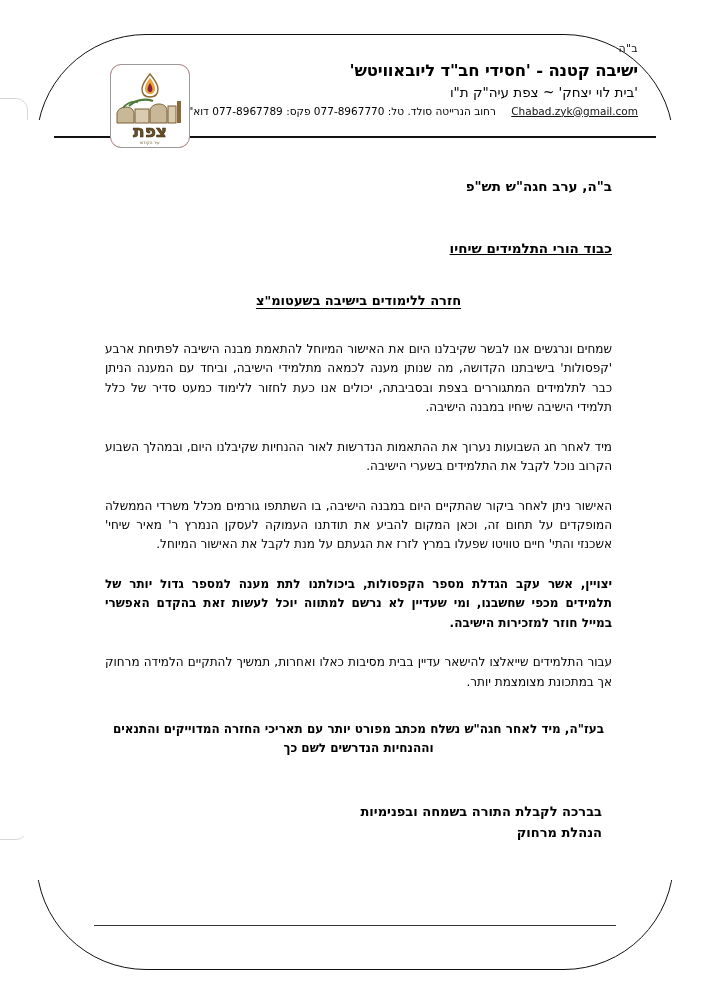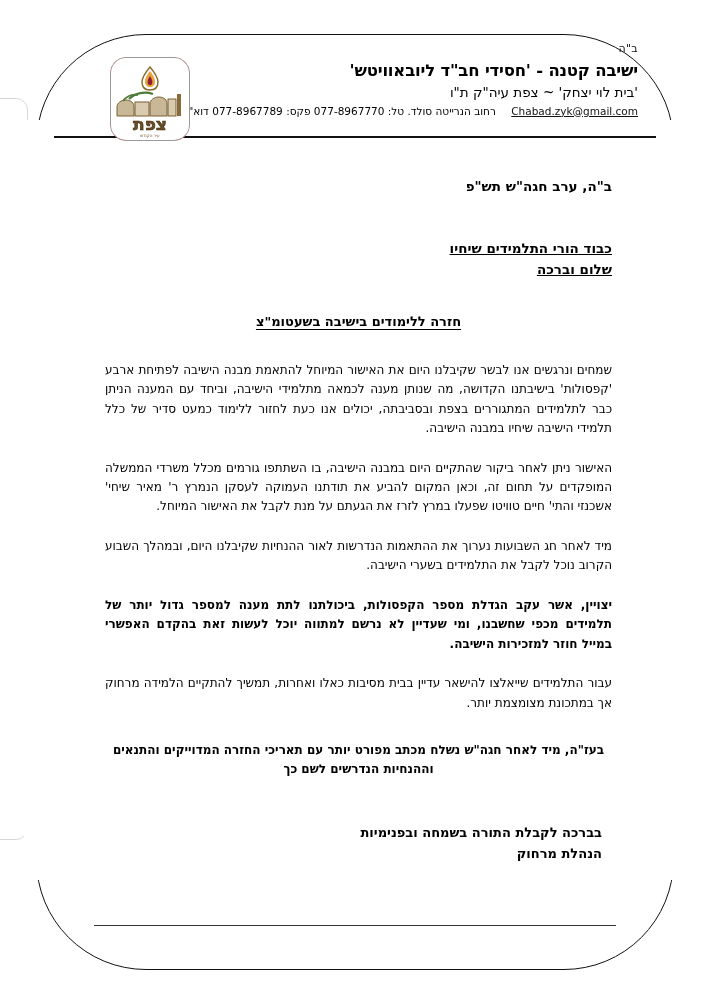--- a/index.html
+++ b/index.html
@@ -65,25 +65,25 @@
     right: 72px;
     top: 42px;
     font-size: 11px;
     color: #111;
     letter-spacing: .3px;
   }
 
   .logo {
     position: absolute;
     left: 110px;
-    top: 57px;
+    top: 64px;
     width: 78px;
     height: 82px;
     border: 1.4px solid #9a9a9a;
-    border-radius: 16px;
+    border-radius: 11px;
     background: #ef4444;
     overflow: hidden;
     z-index: 6;
   }
   .logo svg { display:block; width:100%; height:100%; }
 
   .masthead {
     position: absolute;
     right: 72px;
     top: 60px;
@@ -264,28 +264,27 @@
   <div class="header-rule"></div>
 
   <div class="body-area">
 
     <div class="dateline-wrap">
       <div class="dateline">ב"ה, ערב חגה"ש תש"פ</div>
     </div>
 
     <div class="salutation">
       <div>כבוד הורי התלמידים שיחיו</div>
-      <div>שלום וברכה</div>
     </div>
 
     <div class="subject">חזרה ללימודים בישיבה בשעטומ"צ</div>
 
     <p class="para">שמחים ונרגשים אנו לבשר שקיבלנו היום את האישור המיוחל להתאמת מבנה הישיבה לפתיחת ארבע 'קפסולות' בישיבתנו הקדושה, מה שנותן מענה לכמאה מתלמידי הישיבה, וביחד עם המענה הניתן כבר לתלמידים המתגוררים בצפת ובסביבתה, יכולים אנו כעת לחזור ללימוד כמעט סדיר של כלל תלמידי הישיבה שיחיו במבנה הישיבה.</p>
+    <p class="para">מיד לאחר חג השבועות נערוך את ההתאמות הנדרשות לאור ההנחיות שקיבלנו היום, ובמהלך השבוע הקרוב נוכל לקבל את התלמידים בשערי הישיבה.</p>
     <p class="para">האישור ניתן לאחר ביקור שהתקיים היום במבנה הישיבה, בו השתתפו גורמים מכלל משרדי הממשלה המופקדים על תחום זה, וכאן המקום להביע את תודתנו העמוקה לעסקן הנמרץ ר' מאיר שיחי' אשכנזי והתי' חיים טוויטו שפעלו במרץ לזרז את הגעתם על מנת לקבל את האישור המיוחל.</p>
-    <p class="para">מיד לאחר חג השבועות נערוך את ההתאמות הנדרשות לאור ההנחיות שקיבלנו היום, ובמהלך השבוע הקרוב נוכל לקבל את התלמידים בשערי הישיבה.</p>
     <p class="para bold">יצויין, אשר עקב הגדלת מספר הקפסולות, ביכולתנו לתת מענה למספר גדול יותר של תלמידים מכפי שחשבנו, ומי שעדיין לא נרשם למתווה יוכל לעשות זאת בהקדם האפשרי במייל חוזר למזכירות הישיבה.</p>
     <p class="para">עבור התלמידים שייאלצו להישאר עדיין בבית מסיבות כאלו ואחרות, תמשיך להתקיים הלמידה מרחוק אך במתכונת מצומצמת יותר.</p>
     <p class="para center-bold">בעז"ה, מיד לאחר חגה"ש נשלח מכתב מפורט יותר עם תאריכי החזרה המדוייקים והתנאים וההנחיות הנדרשים לשם כך</p>
 
     <div class="signature">
       <div>בברכה לקבלת התורה בשמחה ובפנימיות</div>
       <div>הנהלת מרחוק</div>
     </div>
   </div>
 

